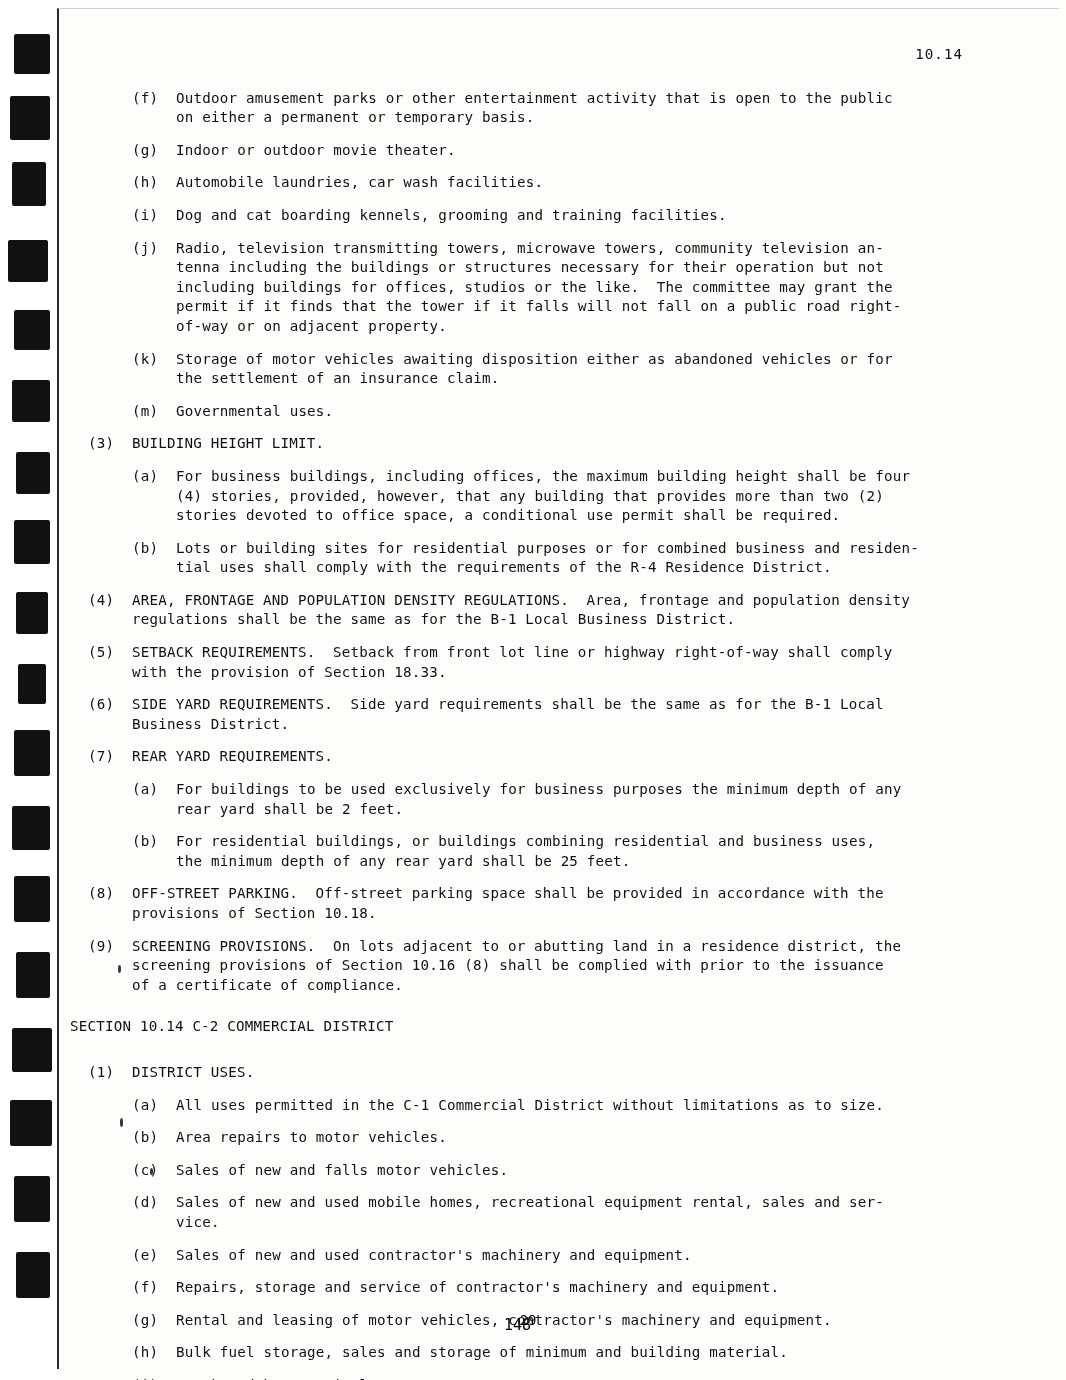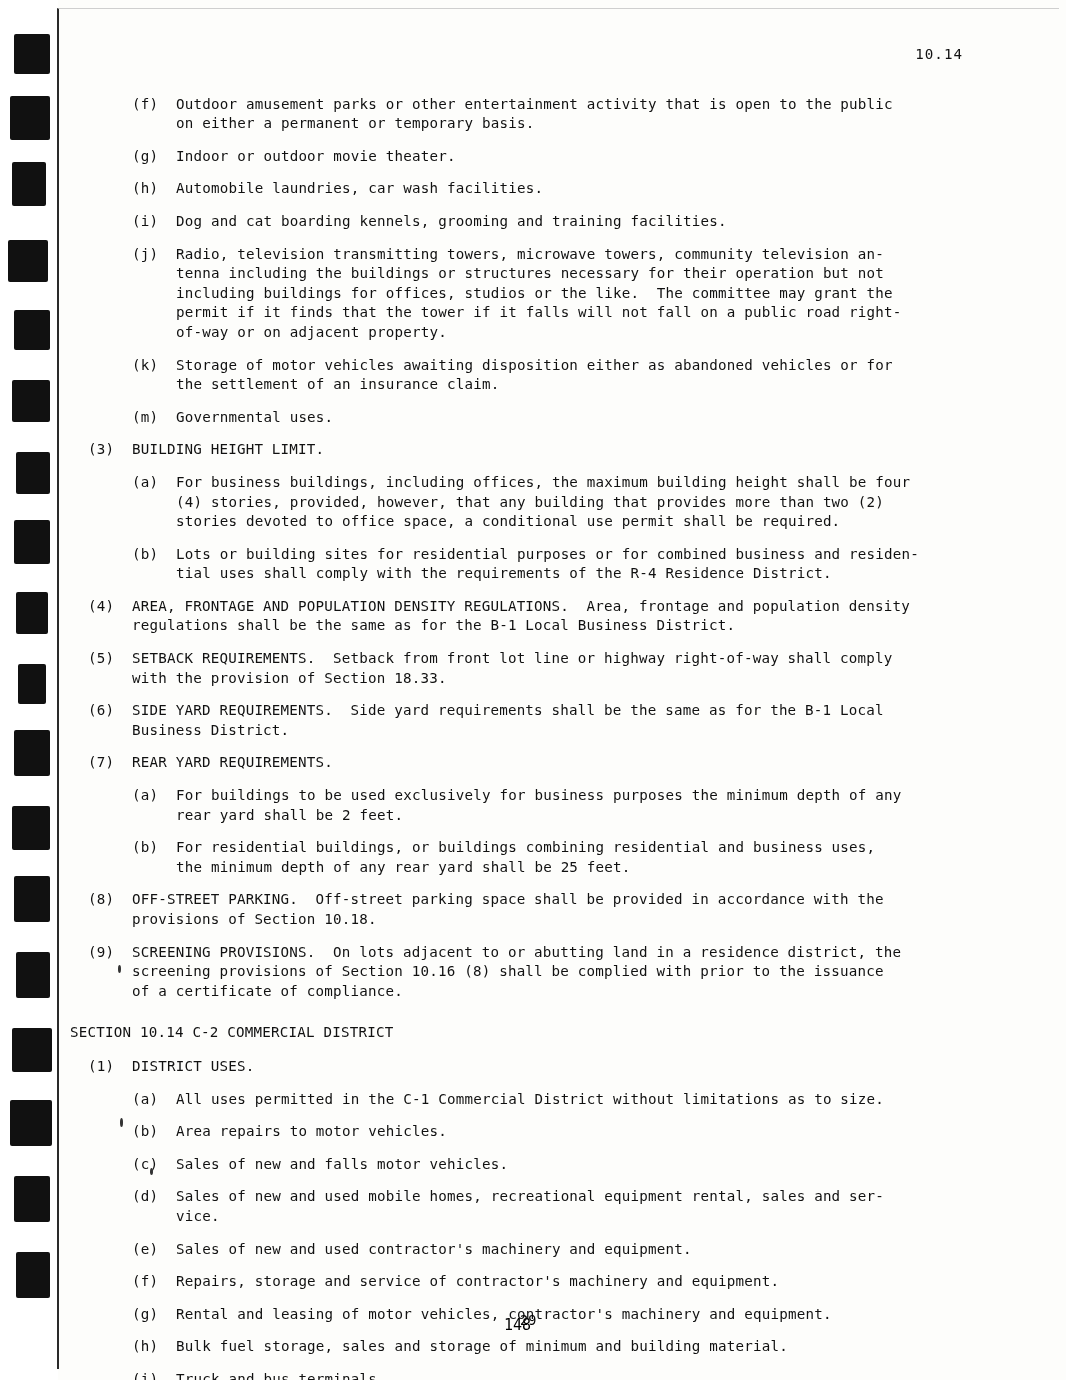--- a/index.html
+++ b/index.html
@@ -45,21 +45,21 @@
     width: 915px;
     color: #111;
     font-size: 14.2px;
     line-height: 19.6px;
     letter-spacing: 0.2px;
   }
   .folio {
     text-align: right;
     padding-right: 22px;
     font-size: 14.2px;
-    margin-bottom: 30px;
+    margin-bottom: 24px;
     letter-spacing: 1px;
   }
   .row {
     display: flex;
     align-items: flex-start;
     margin-bottom: 13px;
   }
   .lbl {
     flex: 0 0 auto;
     white-space: pre;
@@ -70,21 +70,21 @@
   }
   .lvl-num  { margin-left: 18px; }
   .lvl-alpha{ margin-left: 62px; }
 
   .w-lbl-num   { width: 44px; }
   .w-lbl-alpha { width: 44px; }
 
   .section-head {
     margin-left: 0px;
     margin-top: 22px;
-    margin-bottom: 14px;
+    margin-bottom: 26px;
     white-space: pre;
   }
   .footer {
     position: absolute;
     left: 0;
     top: 1295px;
     width: 1066px;
     text-align: center;
     font-size: 14px;
   }

